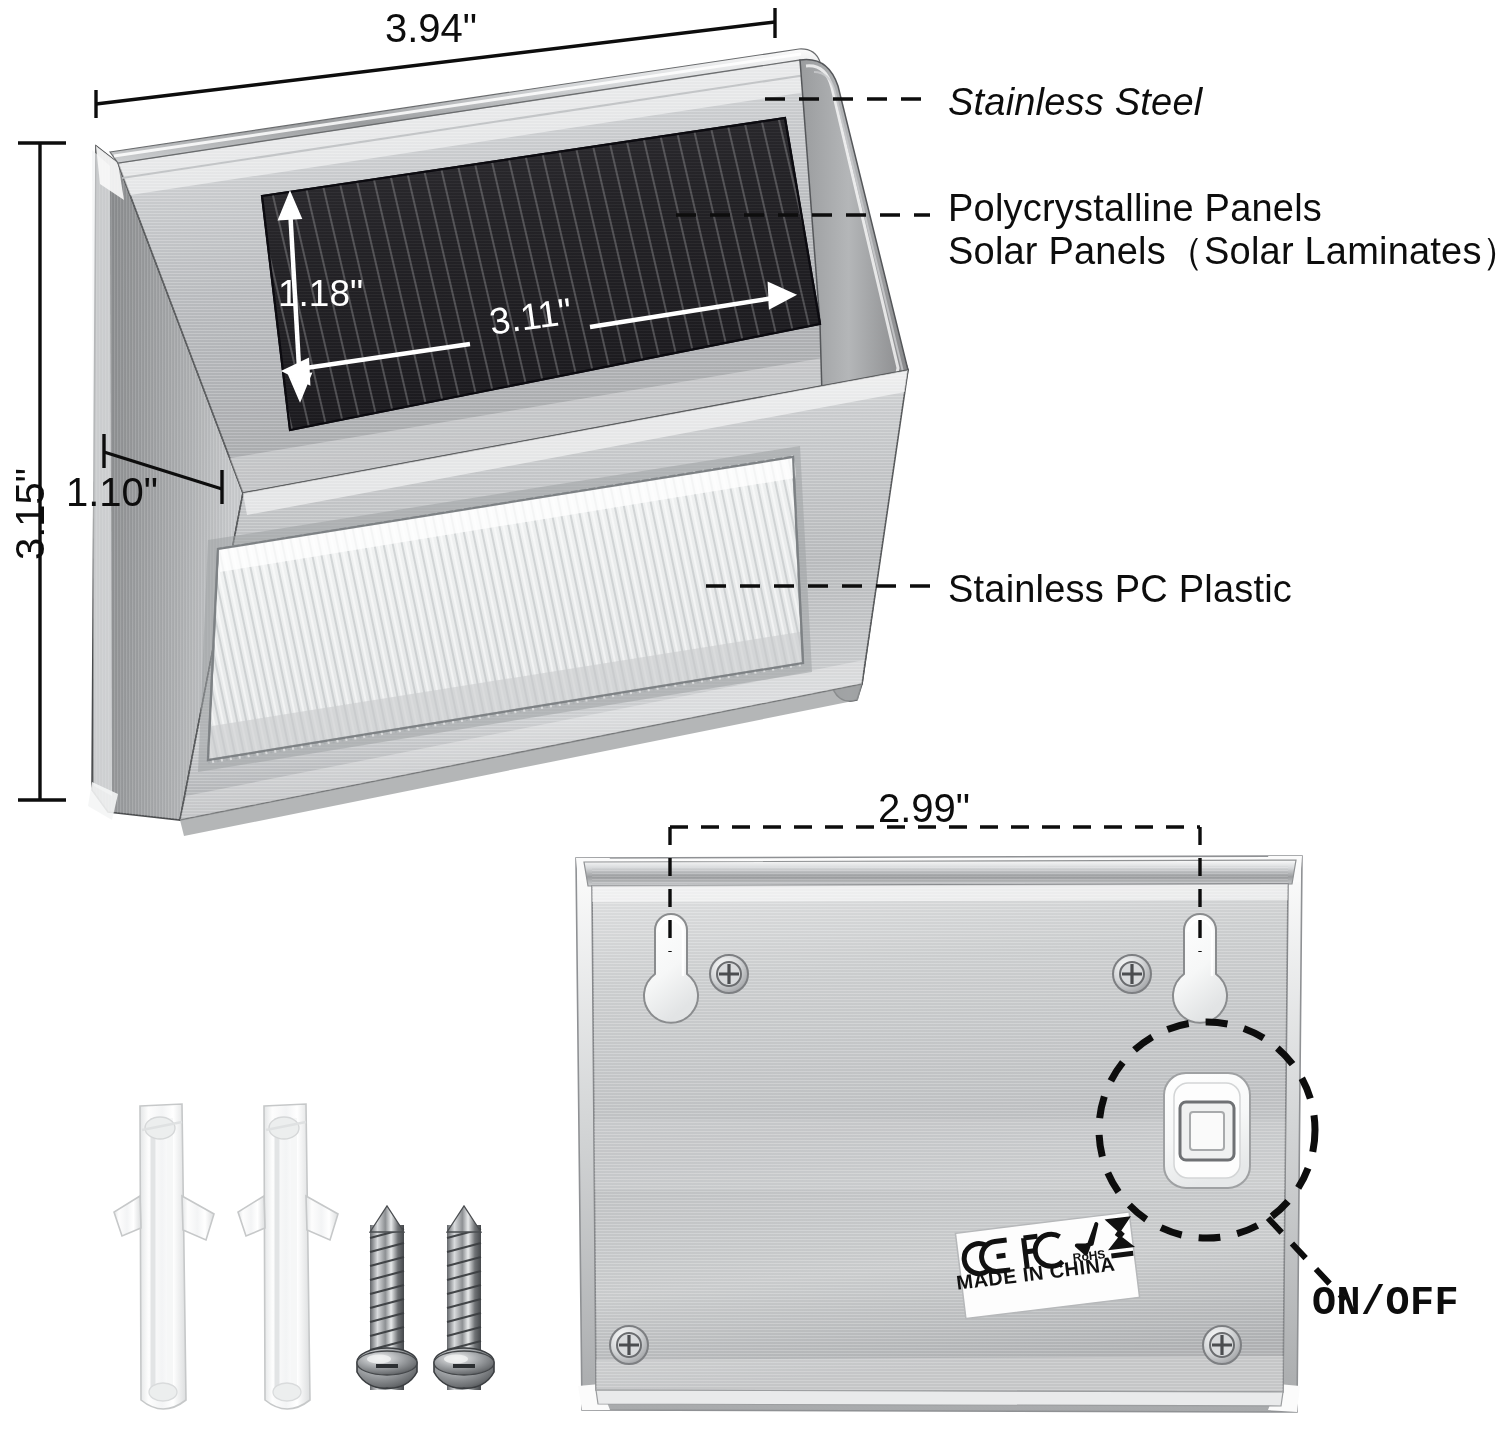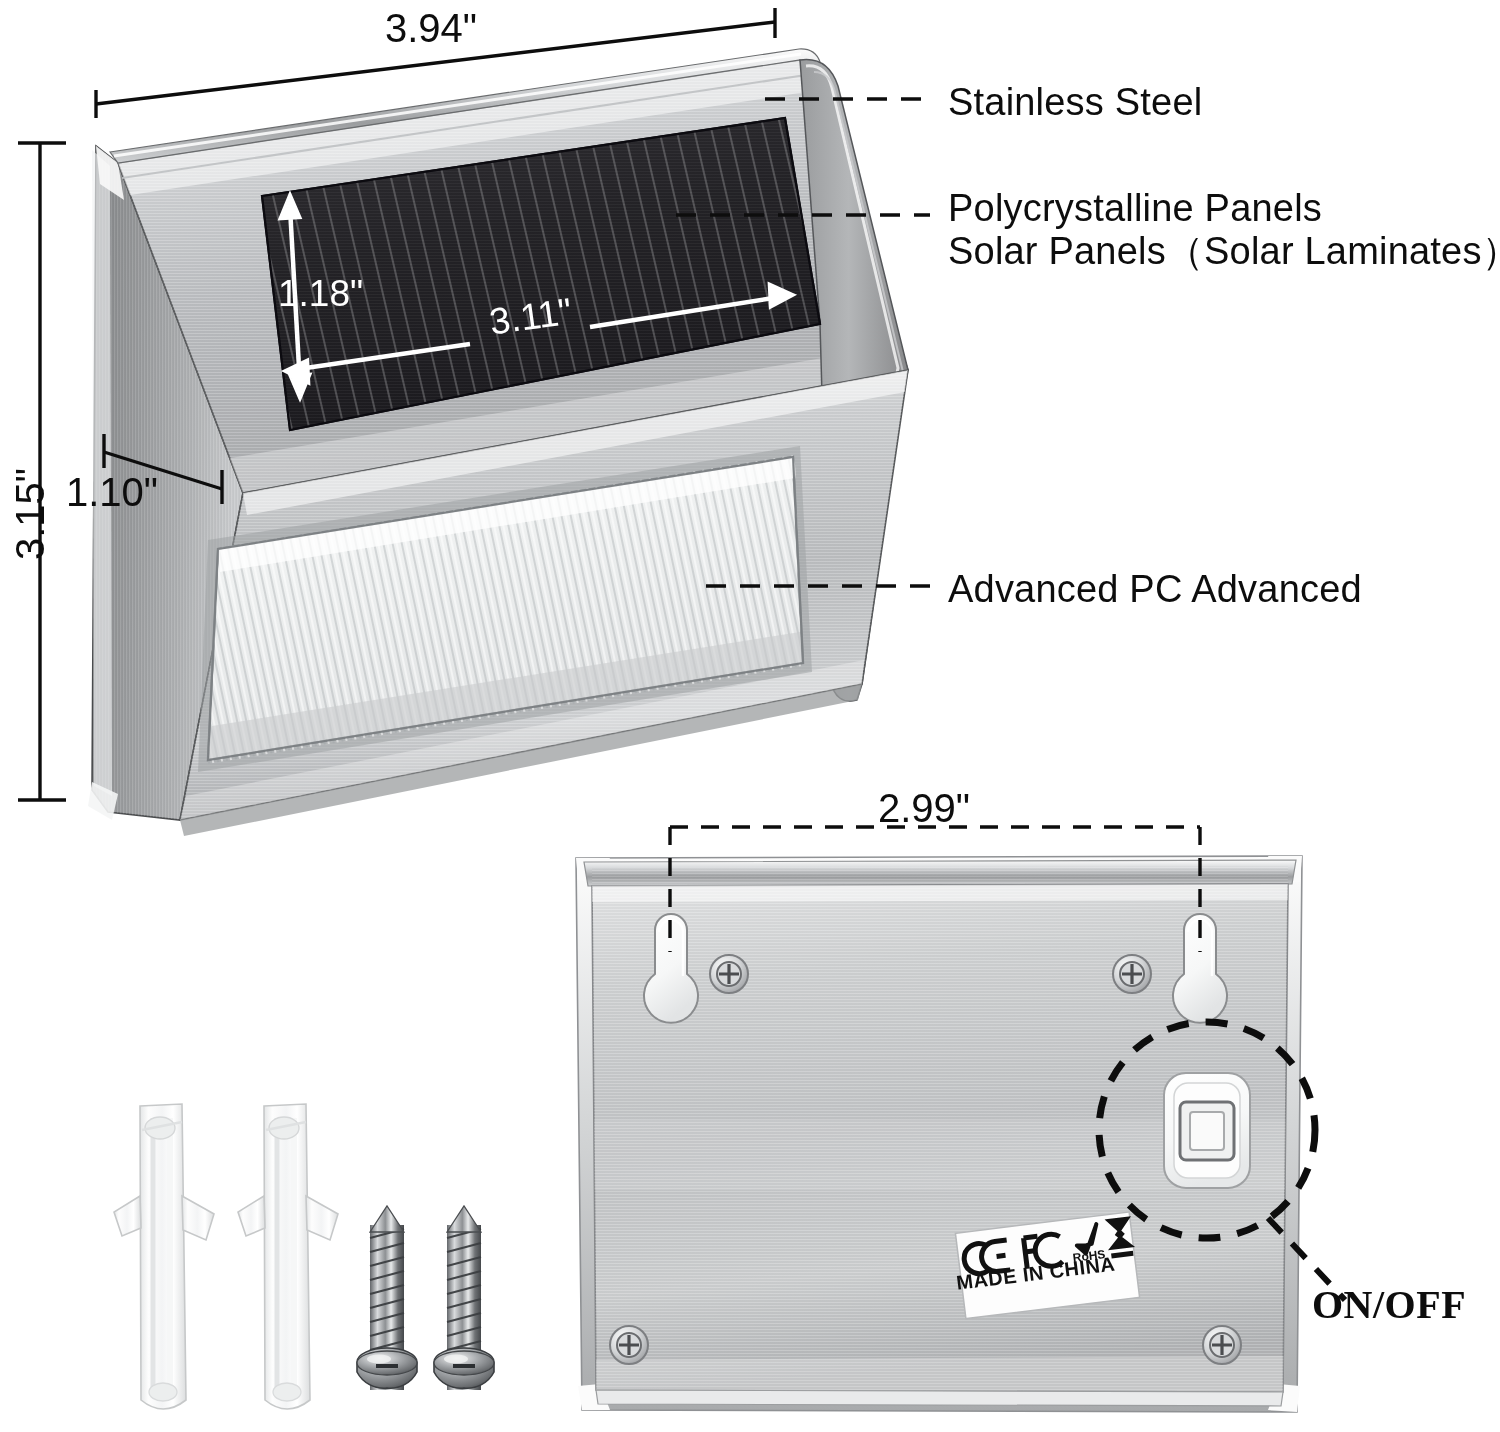--- a/index.html
+++ b/index.html
@@ -25,21 +25,21 @@
     position: absolute;
     font-family: "Liberation Sans", sans-serif;
     color: #0d0d0d;
     white-space: nowrap;
     font-size: 40px;
   }
   .dimText.white { color: #ffffff; }
   .rot90 { transform: rotate(-90deg); transform-origin: left top; }
   .onoffText {
     position: absolute;
-    font-family: Liberation Serif, serif;
+    font-family: Liberation Mono, monospace;
     color: #0d0d0d;
     font-size: 40px;
     font-weight: 700;
     letter-spacing: 0.5px;
     white-space: nowrap;
   }
   .lblText {
     position: absolute;
     font-family: "Liberation Sans", sans-serif;
     color: #111;
@@ -435,25 +435,25 @@
   <div class="dimText rot90" style="left:8px; top:560px;">3.15"</div>
 
   <div class="dimText" style="left:66px; top:470px;">1.10"</div>
 
   <div class="dimText white" style="left:278px; top:273px; font-size:37px;">1.18"</div>
 
   <div class="dimText white" style="left:487px; top:302px; font-size:37px; transform:rotate(-8deg); transform-origin:left top;">3.11"</div>
 
   <div class="dimText" style="left:878px; top:786px;">2.99"</div>
 
-  <div class="calloutText" style="left:948px; top:79px;">Stainless Steel</div>
+  <div class="calloutText" style="left:948px; top:79px;font-style:italic;">Stainless Steel</div>
 
   <div class="calloutText" style="left:948px; top:185px;">Polycrystalline Panels</div>
   <div class="calloutText" style="left:948px; top:228px;">Solar Panels（Solar Laminates）</div>
 
-  <div class="calloutText" style="left:948px; top:566px;">Advanced PC Advanced</div>
+  <div class="calloutText" style="left:948px; top:566px;">Stainless PC Plastic</div>
 
   <div class="onoffText" style="left:1312px; top:1281px;">ON/OFF</div>
 
   <div class="lblText" style="left:955px; top:1272px; font-size:20px; transform:rotate(-7deg); transform-origin:left top; letter-spacing:0.5px;">MADE IN CHINA</div>
   <div class="lblText" style="left:1072px; top:1251px; font-size:12px; transform:rotate(-7deg); transform-origin:left top;">RoHS</div>
 
 </div>
 
 </body></html>

